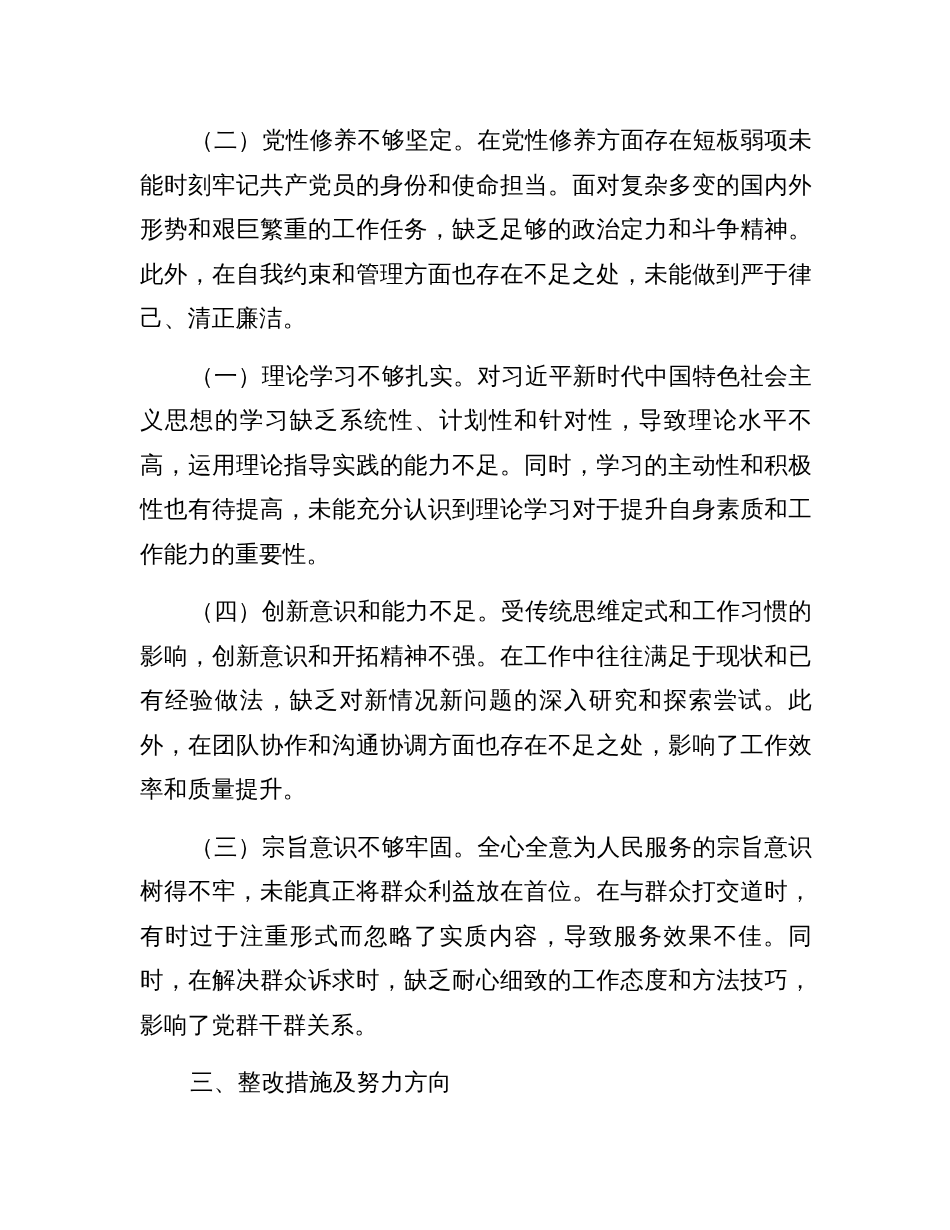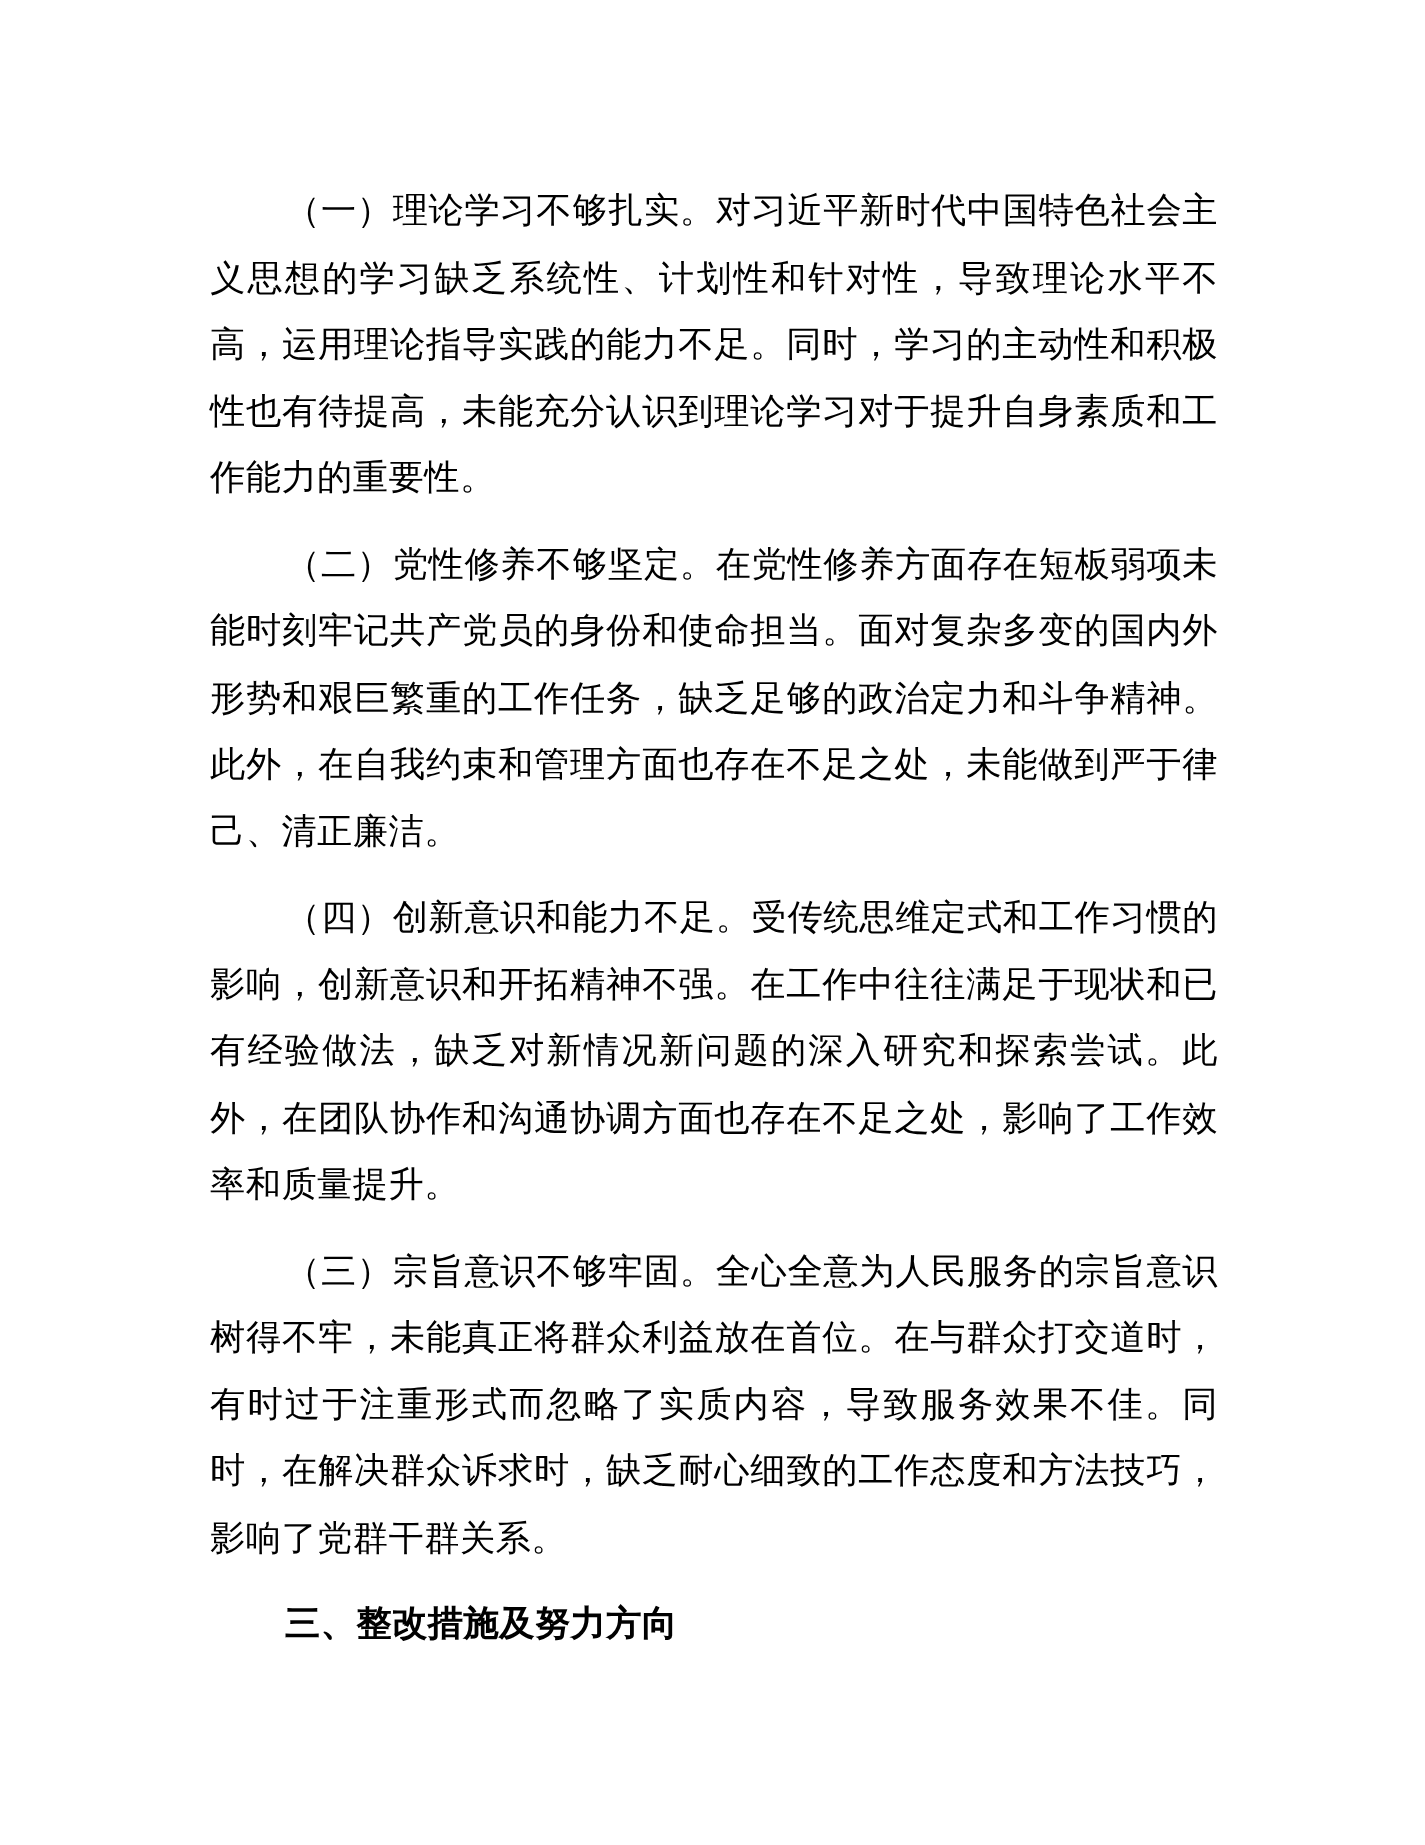--- a/index.html
+++ b/index.html
@@ -38,27 +38,26 @@
       text-justify: inter-character;
       word-break: break-all;
       letter-spacing: 0.3px;
     }
     .heading {
       font-size: 23.5px;
       line-height: 44.5px;
       margin: 6px 0 0 0;
       text-indent: 50px;
       letter-spacing: 0.3px;
-      font-weight: bold;
     }
   </style>
 </head>
 <body>
 
 <div class="page">
   <div class="content">
+    <p class="para">（二）党性修养不够坚定。在党性修养方面存在短板弱项未能时刻牢记共产党员的身份和使命担当。面对复杂多变的国内外形势和艰巨繁重的工作任务，缺乏足够的政治定力和斗争精神。此外，在自我约束和管理方面也存在不足之处，未能做到严于律己、清正廉洁。</p>
     <p class="para">（一）理论学习不够扎实。对习近平新时代中国特色社会主义思想的学习缺乏系统性、计划性和针对性，导致理论水平不高，运用理论指导实践的能力不足。同时，学习的主动性和积极性也有待提高，未能充分认识到理论学习对于提升自身素质和工作能力的重要性。</p>
-    <p class="para">（二）党性修养不够坚定。在党性修养方面存在短板弱项未能时刻牢记共产党员的身份和使命担当。面对复杂多变的国内外形势和艰巨繁重的工作任务，缺乏足够的政治定力和斗争精神。此外，在自我约束和管理方面也存在不足之处，未能做到严于律己、清正廉洁。</p>
     <p class="para">（四）创新意识和能力不足。受传统思维定式和工作习惯的影响，创新意识和开拓精神不强。在工作中往往满足于现状和已有经验做法，缺乏对新情况新问题的深入研究和探索尝试。此外，在团队协作和沟通协调方面也存在不足之处，影响了工作效率和质量提升。</p>
     <p class="para">（三）宗旨意识不够牢固。全心全意为人民服务的宗旨意识树得不牢，未能真正将群众利益放在首位。在与群众打交道时，有时过于注重形式而忽略了实质内容，导致服务效果不佳。同时，在解决群众诉求时，缺乏耐心细致的工作态度和方法技巧，影响了党群干群关系。</p>
     <p class="heading">三、整改措施及努力方向</p>
   </div>
 </div>
 
 </body></html>

